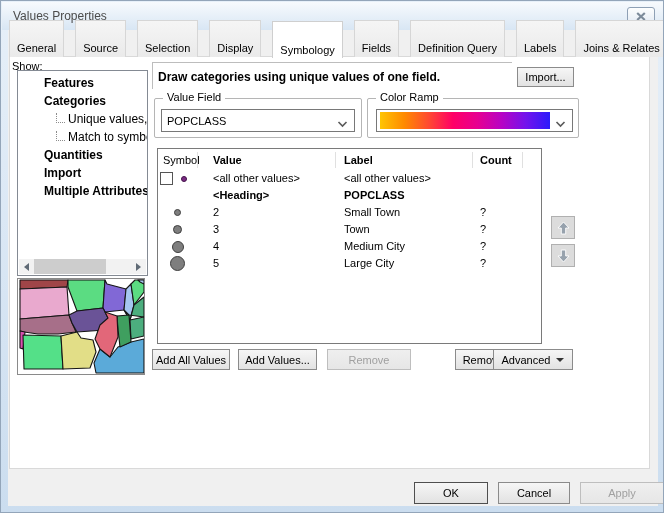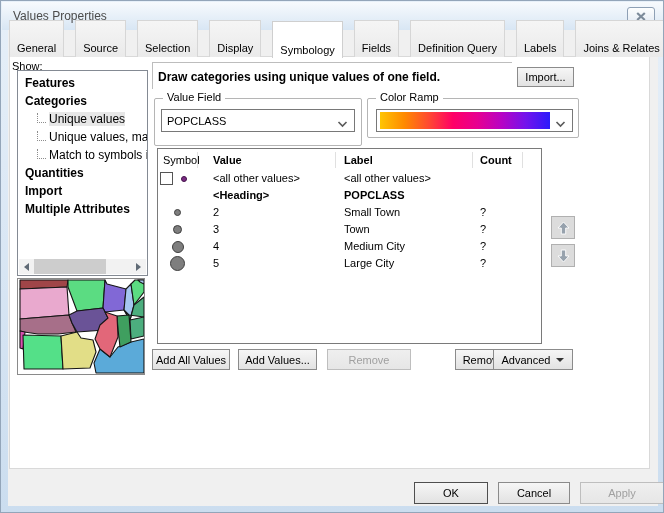--- a/index.html
+++ b/index.html
@@ -13,38 +13,38 @@
   
   .tabbar{position:absolute;left:8px;top:33px;height:23px;display:flex;align-items:flex-end;z-index:3;}
   .tab{height:20px;line-height:18px;padding:18px 7px;background:linear-gradient(#F5F5F5,#EAEAEA);border:1px solid #D6D6D6;border-bottom:none;margin-right:12px;white-space:nowrap;}
   .tab + .tab{margin-left:-1px;}
   .tab.active{height:23px;line-height:21px;background:#FFFFFF;position:relative;z-index:4;margin-bottom:-1px;border-color:#CFCFCF;}
   
   .page{position:absolute;left:8px;top:55px;width:641px;height:413px;background:#FFFFFF;border:1px solid #D9D9D9;z-index:2;}
   .show-label{position:absolute;left:2px;top:3px;}
   .tree{position:absolute;left:7px;top:13px;width:131px;height:206px;background:#fff;border:1px solid #848A93;overflow:hidden;}
   .tree-items{padding-top:3px;white-space:nowrap;}
-  .tree-item{height:18px;line-height:18px;font-size:12px;padding-left:7px;overflow:hidden;}
+  .tree-item{height:18px;line-height:18px;font-size:12px;padding-left:7px;overflow:hidden;margin-left:19px;}
   .tree-item.bold{font-weight:bold;}
   .tree-item .hl{background:#E7E7E7;}
   .elbow{display:inline-block;width:9px;height:10px;border-left:1px dotted #8C8C8C;border-bottom:1px dotted #8C8C8C;margin:0 3px 3px 12px;vertical-align:middle;}
   .tree-scroll{position:absolute;left:1px;right:1px;bottom:1px;height:15px;background:#F2F2F2;display:flex;align-items:center;}
   .scroll-arrow{width:15px;height:15px;display:flex;align-items:center;justify-content:center;}
   .tri-left{width:0;height:0;border:4px solid transparent;border-right:5px solid #606B76;border-left:none;}
   .tri-right{width:0;height:0;border:4px solid transparent;border-left:5px solid #606B76;border-right:none;}
   .scroll-thumb{position:absolute;left:15px;width:72px;top:0;height:15px;background:#CDCDCD;}
   .scroll-spacer{flex:1;}
   .map-preview{position:absolute;left:8px;top:222px;width:126px;height:95px;outline:1px solid #8A8A8A;}
   
   .desc-box{position:absolute;left:142px;top:5px;width:360px;height:27px;border-top:1px solid #BDBDBD;border-left:1px solid #BDBDBD;padding:7px 0 0 5px;font-weight:bold;font-size:12px;white-space:nowrap;}
   .btn{background:linear-gradient(#F6F6F6,#E2E2E2);border:1px solid #8B8B8B;font-size:11px;display:flex;align-items:center;justify-content:center;cursor:default;white-space:nowrap;}
   .btn.disabled{background:linear-gradient(#EFEFEF,#E6E6E6);border-color:#BEBEBE;color:#A0A0A0;}
   .import-btn{position:absolute;left:507px;top:10px;width:57px;height:20px;}
   .groupbox{position:absolute;border:1px solid #B5B5B5;border-radius:2px;}
-  .gb-vf{left:144px;top:41px;width:208px;height:48px;}
+  .gb-vf{left:144px;top:41px;width:208px;height:40px;}
   .gb-cr{left:357px;top:41px;width:212px;height:40px;}
   .gb-label{position:absolute;top:-8px;left:8px;background:#FFFFFF;padding:0 4px;}
   .combo{position:absolute;left:6px;top:10px;height:23px;background:#fff;border:1px solid #787878;display:flex;align-items:center;}
   .combo-vf{width:194px;padding-left:5px;}
   .combo-cr{left:8px;width:197px;padding:2px;}
   .combo-chevron{position:absolute;right:6px;top:8px;}
   .ramp-bar{height:17px;width:170px;margin-left:1px;}
   
   .sym-table{position:absolute;left:147px;top:91px;width:385px;height:196px;background:#fff;border:1px solid #7A7A7A;overflow:hidden;}
   .thead{display:flex;height:20px;align-items:center;margin-top:1px;}
@@ -111,21 +111,20 @@
   </div>
 
   <div class="page">
 
     <div class="show-label">Show:</div>
 
     <div class="tree">
       <div class="tree-items">
         <div class="tree-item bold"><span>Features</span></div>
         <div class="tree-item bold"><span>Categories</span></div>
-        <div class="tree-item"><span class="elbow"></span><span class="hl">Unique values</span></div>
         <div class="tree-item"><span class="elbow"></span><span>Unique values, many</span></div>
         <div class="tree-item"><span class="elbow"></span><span>Match to symbols in a</span></div>
         <div class="tree-item bold"><span>Quantities</span></div>
         <div class="tree-item bold"><span>Import</span></div>
         <div class="tree-item bold"><span>Multiple Attributes</span></div>
       </div>
       <div class="tree-scroll">
         <div class="scroll-arrow">
             <div class="tri-left"></div>
           </div>

